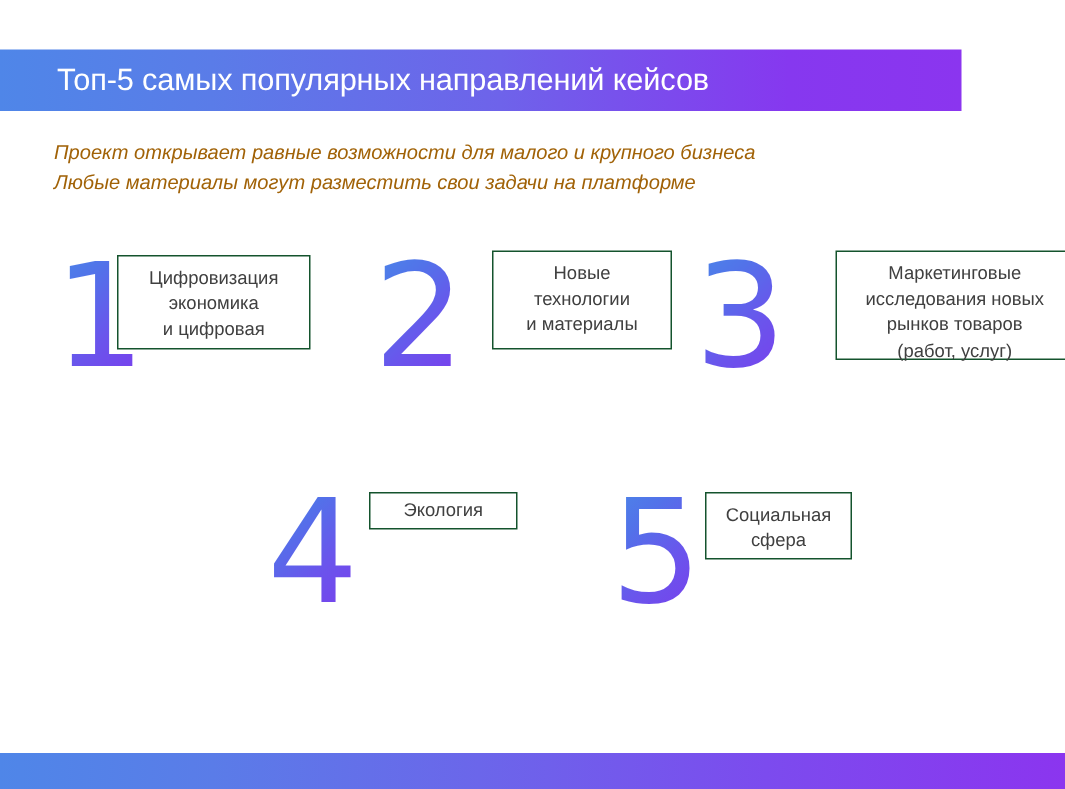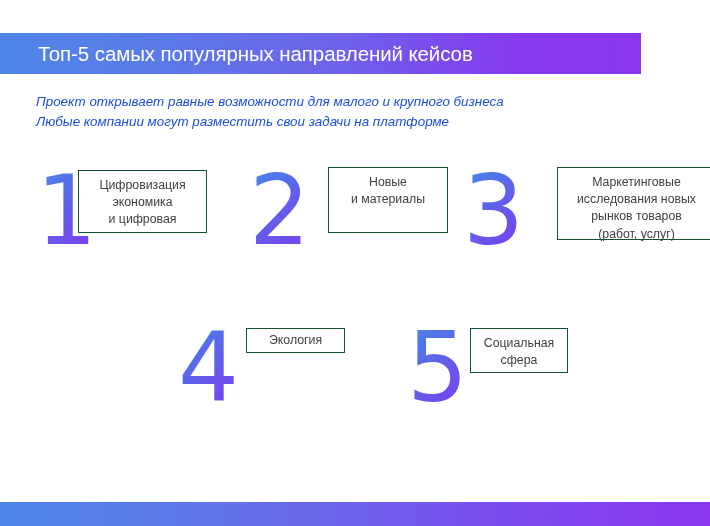--- a/index.html
+++ b/index.html
@@ -41,21 +41,21 @@
   }
 
   
   .subtitle {
     position: absolute;
     left: 36px;
     top: 92px;
     font-style: italic;
     font-size: 13.4px;
     line-height: 19.5px;
-    color: #1d4ed8;
+    color: #a16207;
     white-space: nowrap;
   }
   .subtitle div { white-space: nowrap; }
 
   
   .item { position: absolute; }
 
   .num {
     position: absolute;
     font-size: 96px;
@@ -113,36 +113,37 @@
 <body>
 
 <div class="slide">
 
   <div class="title-bar">
     <span class="title-text">Топ-5 самых популярных направлений кейсов</span>
   </div>
 
   <div class="subtitle">
     <div>Проект открывает равные возможности для малого и крупного бизнеса</div>
-    <div>Любые компании могут разместить свои задачи на платформе</div>
+    <div>Любые материалы могут разместить свои задачи на платформе</div>
   </div>
 
   <div class="item">
     <span class="num" id="num-1">1</span>
     <div class="box" id="box-1">
       <div>Цифровизация</div>
       <div>экономика</div>
       <div>и цифровая</div>
     </div>
   </div>
 
   <div class="item">
     <span class="num" id="num-2">2</span>
     <div class="box" id="box-2">
       <div>Новые</div>
+      <div>технологии</div>
       <div>и материалы</div>
     </div>
   </div>
 
   <div class="item">
     <span class="num" id="num-3">3</span>
     <div class="box" id="box-3">
       <div>Маркетинговые</div>
       <div>исследования новых</div>
       <div>рынков товаров</div>

